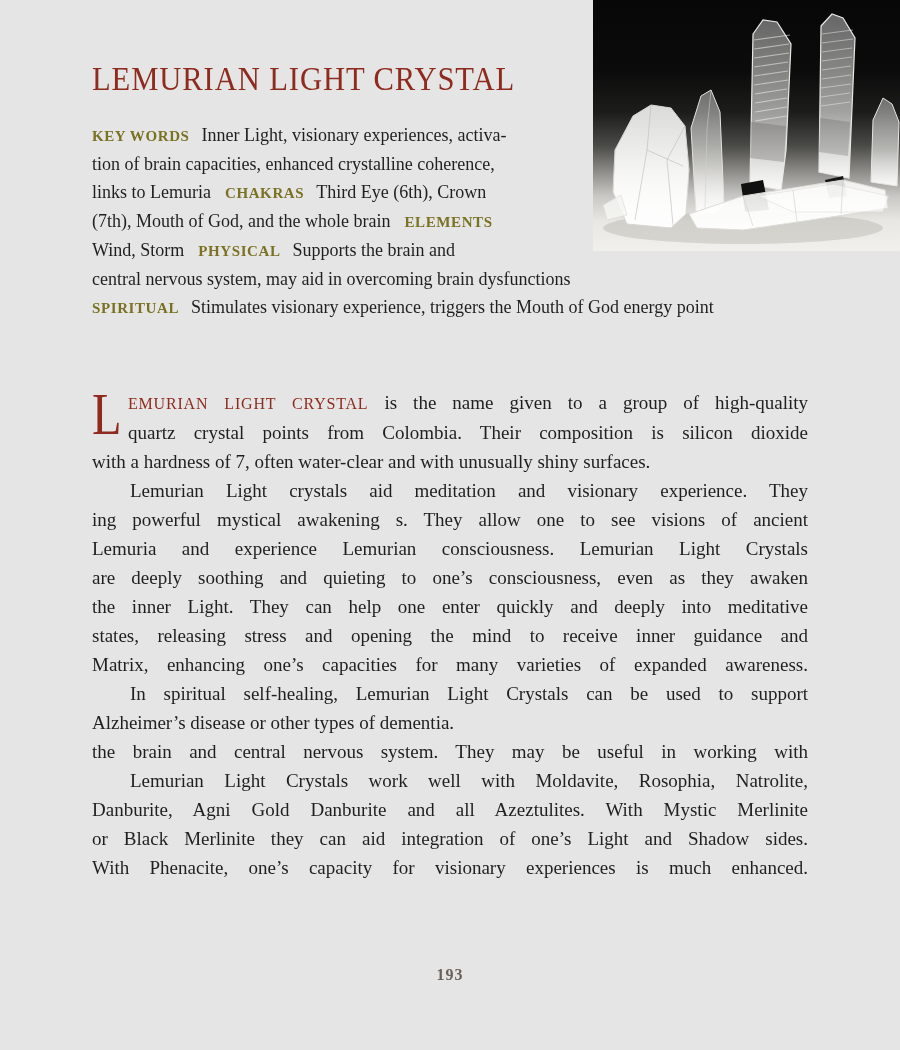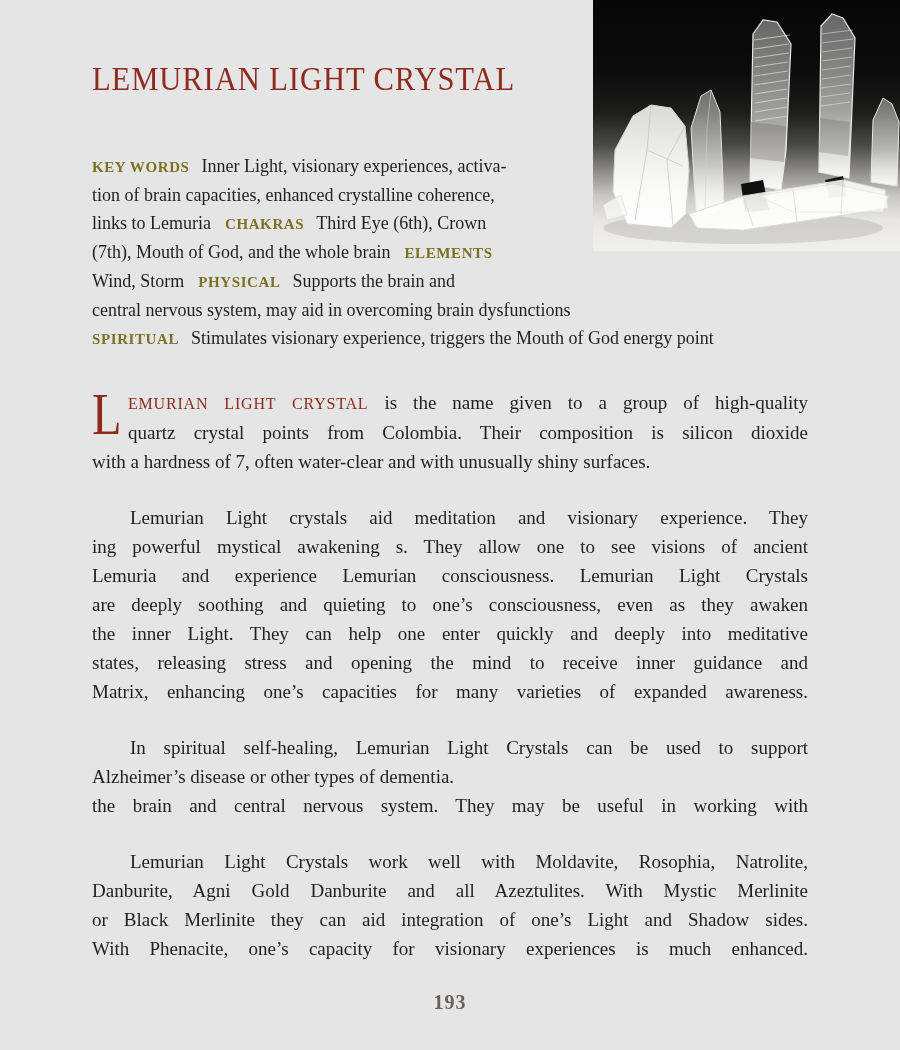--- a/index.html
+++ b/index.html
@@ -21,46 +21,46 @@
   .photo svg{display:block;width:100%;height:100%;}
   
   .title{
     position:absolute;left:92px;top:60px;margin:0;
     font-size:34px;font-weight:normal;letter-spacing:1px;
     color:var(--accent-red,#8e2b1e);
     transform:scaleX(0.9);transform-origin:left center;
     white-space:nowrap;
   }
   
-  .attributes{position:absolute;left:92px;top:152px;width:740px;}
+  .attributes{position:absolute;left:92px;top:121px;width:740px;}
   .attr-line{font-size:18px;line-height:28px;white-space:nowrap;color:#1f1f1f;}
   .attr-label{
     font-weight:bold;font-size:15px;letter-spacing:0.6px;
     color:var(--accent-olive,#7b7123);
     margin-right:12px;
   }
   .attr-text + .attr-label{margin-left:14px;}
   
   .body-text{position:absolute;left:92px;top:388px;width:716px;font-size:19px;line-height:29px;}
   .paragraph{position:relative;margin:0;}
   .body-line{text-align:justify;text-align-last:justify;}
   .body-line.rag{text-align-last:left;}
-  .body-line.indent{padding-left:38px;margin-top:27px;}
+  .body-line.indent{padding-left:38px;}
   .body-line.inset{padding-left:36px;}
   .dropcap{
     position:absolute;left:0;top:-3px;
     font-size:59px;line-height:1;
     color:var(--accent-red,#8e2b1e);
     display:inline-block;transform:scaleX(0.82);transform-origin:left top;
   }
   .lead{color:var(--accent-red,#8e2b1e);font-size:16px;letter-spacing:0.8px;}
   
   .page-number{
-    position:absolute;left:0;right:0;top:991px;
-    text-align:center;font-size:20px;font-weight:bold;letter-spacing:1px;
+    position:absolute;left:0;right:0;top:966px;
+    text-align:center;font-size:16px;font-weight:bold;letter-spacing:1px;
     color:var(--page-num,#6b6158);
   }
 </style>
 </head>
 <body>
 
 <div class="page">
 
   <div class="photo">
     <svg viewBox="0 0 307 251" xmlns="http://www.w3.org/2000/svg">

